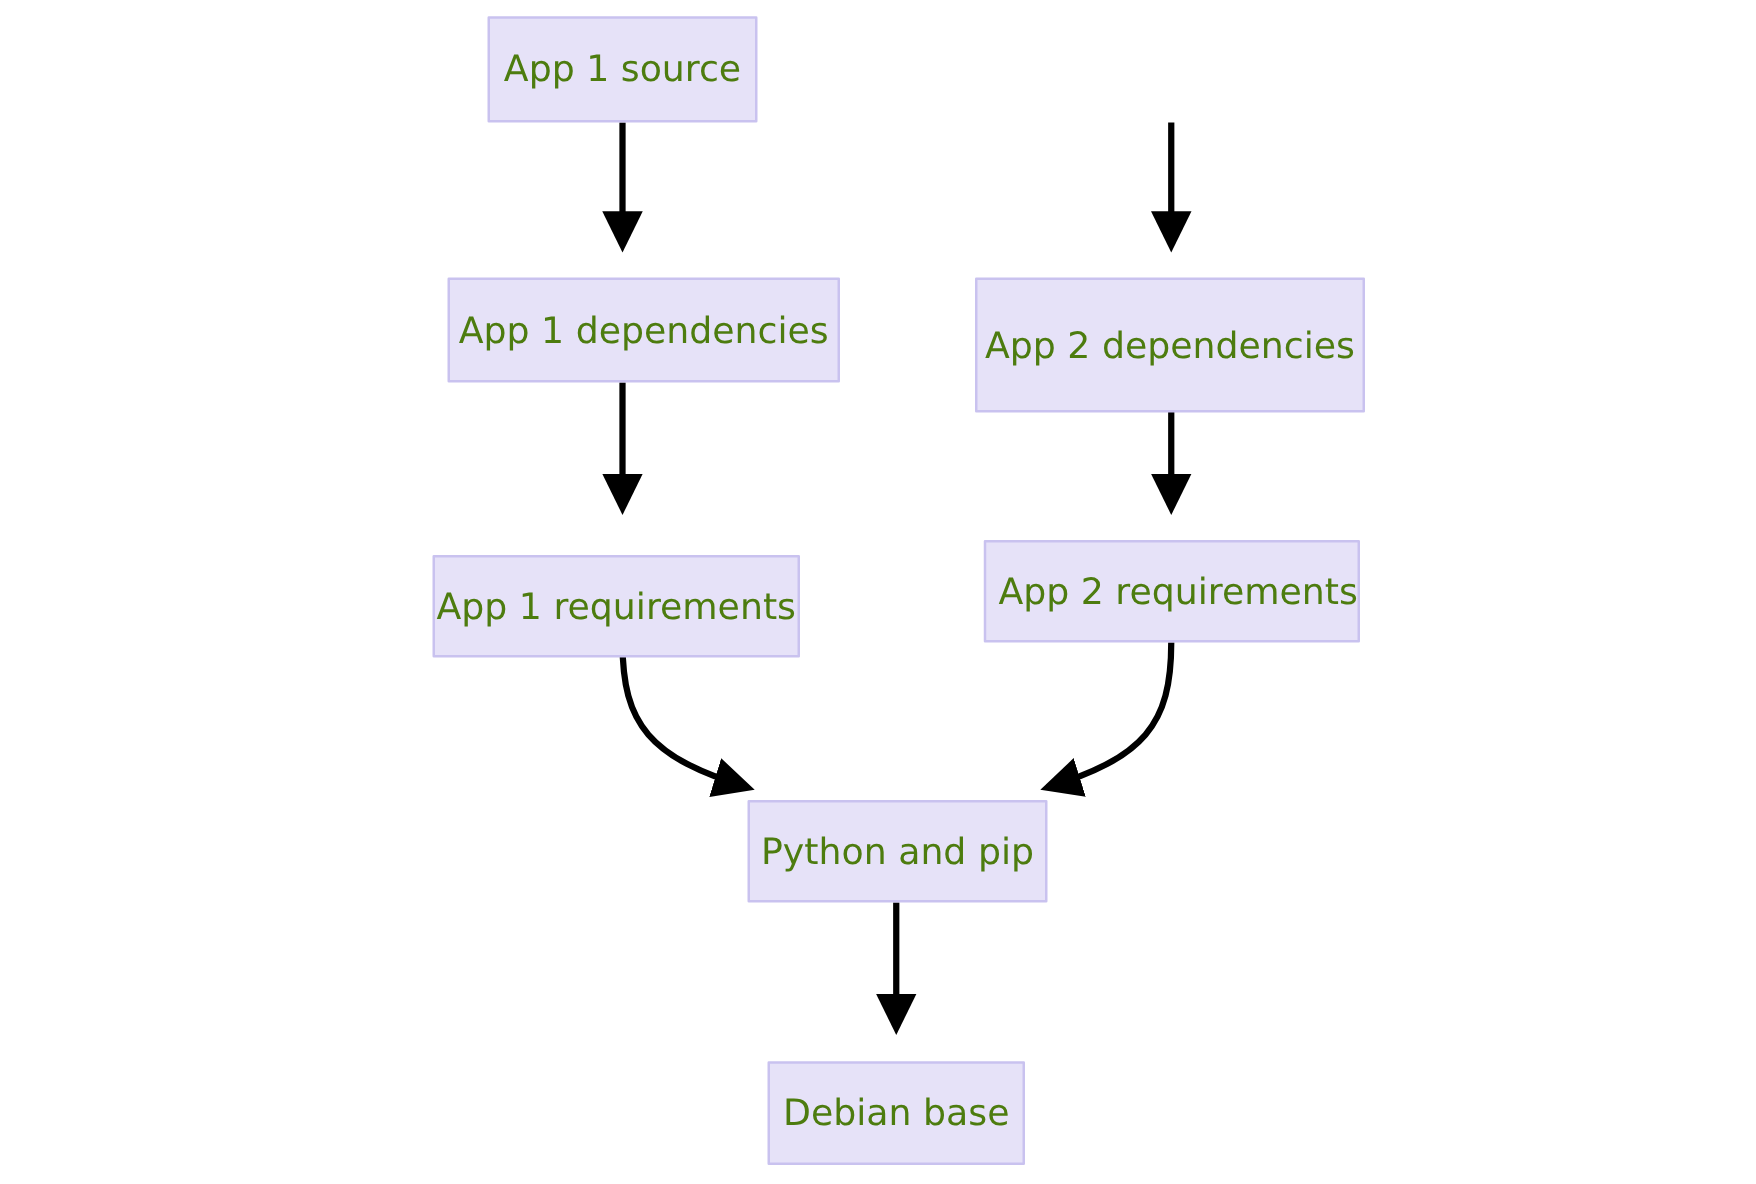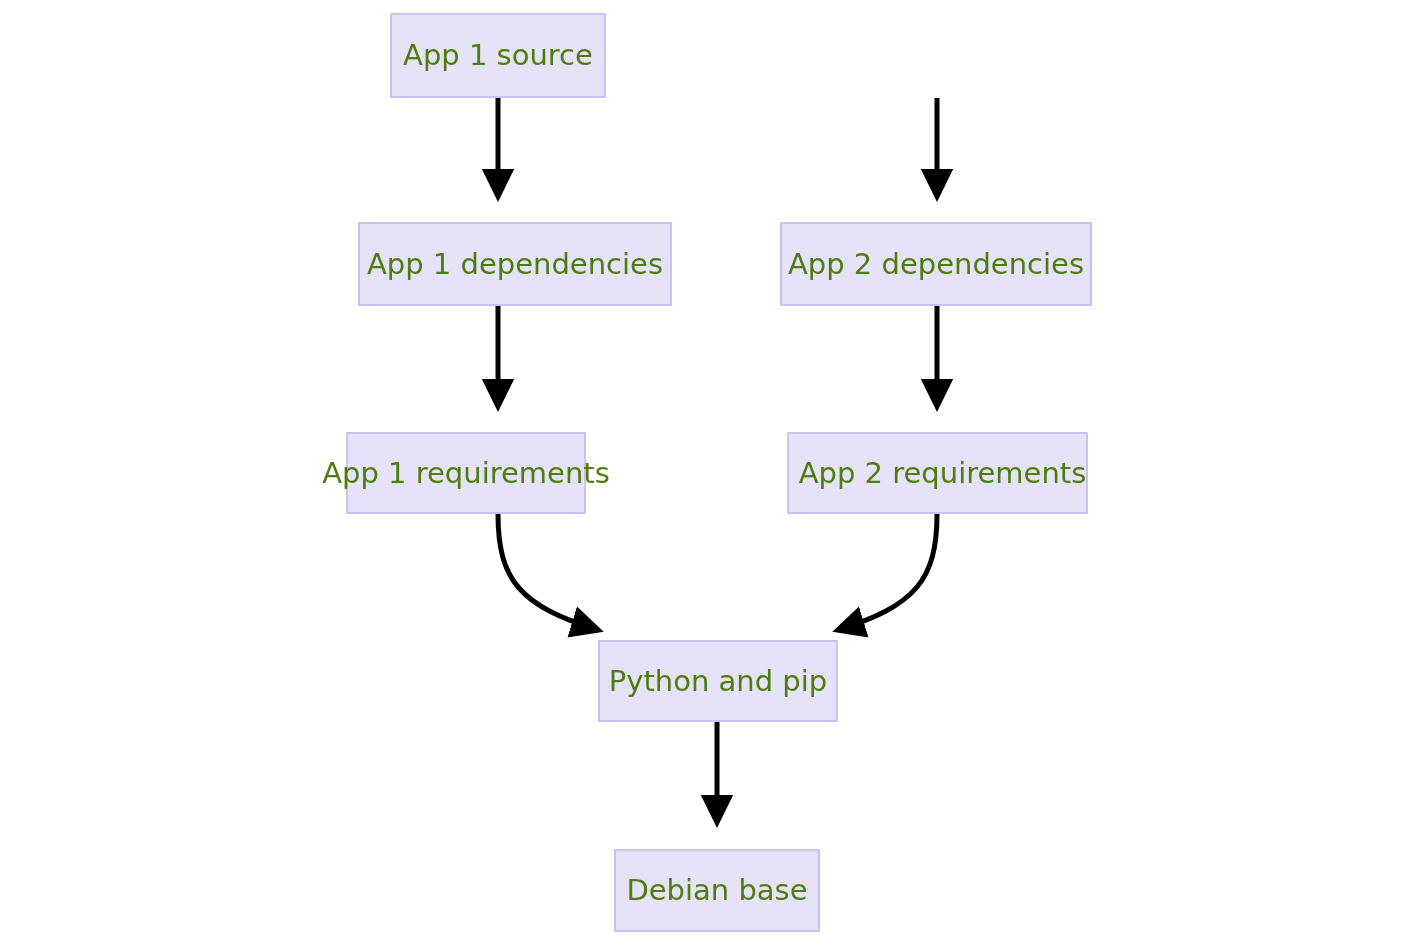--- a/index.html
+++ b/index.html
@@ -78,25 +78,25 @@
 
   <div class="node" style="left:390px; top:13px; width:216px; height:85px;">
     <span class="node-label">App 1 source</span>
   </div>
 
 
   <div class="node" style="left:358px; top:222px; width:314px; height:84px;">
     <span class="node-label">App 1 dependencies</span>
   </div>
 
-  <div class="node" style="left:780px; top:222px; width:312px; height:84px;">
+  <div class="node" style="left:780px; top:222px; width:312px; height:108px;">
     <span class="node-label">App 2 dependencies</span>
   </div>
 
-  <div class="node" style="left:346px; top:432px; width:240px; height:82px;">
+  <div class="node" style="left:346px; top:444px; width:294px; height:82px;">
     <span class="node-label">App 1 requirements</span>
   </div>
 
   <div class="node" style="left:787px; top:432px; width:301px; height:82px;padding-left:10px;">
     <span class="node-label">App 2 requirements</span>
   </div>
 
   <div class="node" style="left:614px; top:849px; width:206px; height:83px;">
     <span class="node-label">Debian base</span>
   </div>

